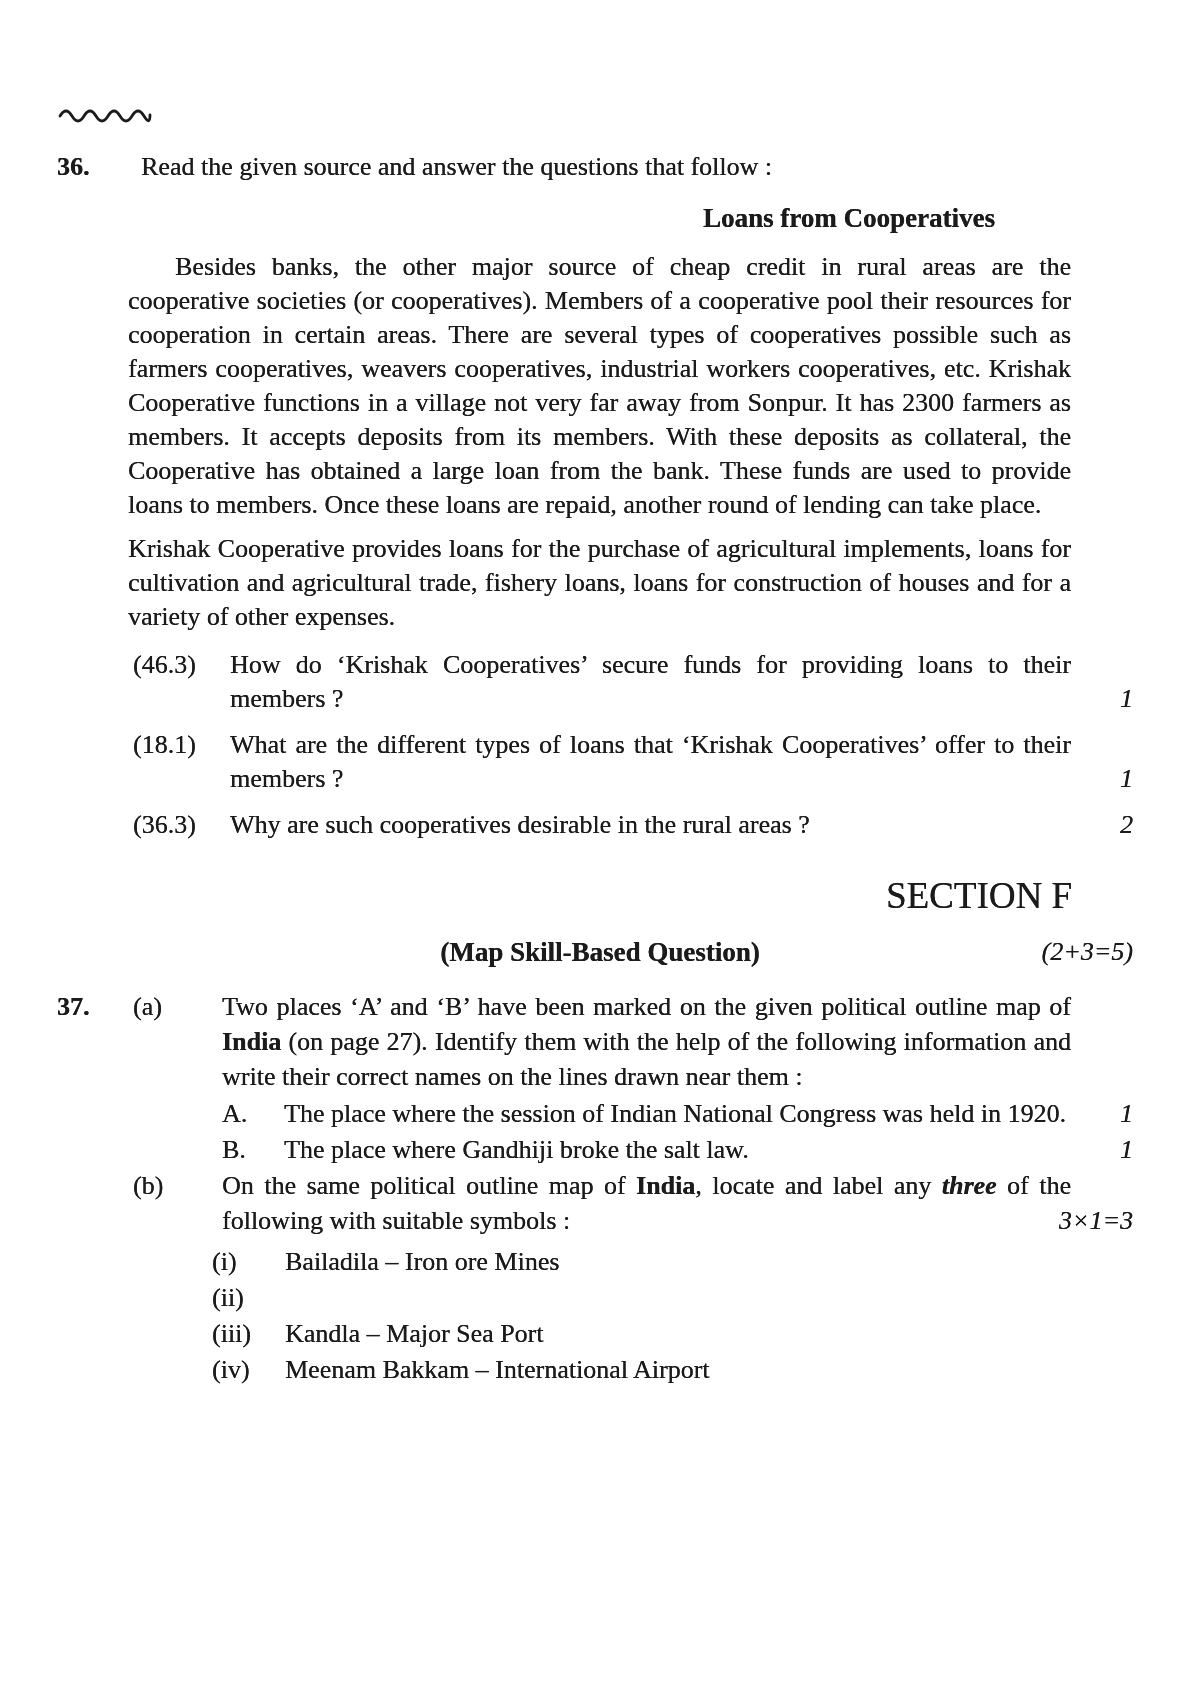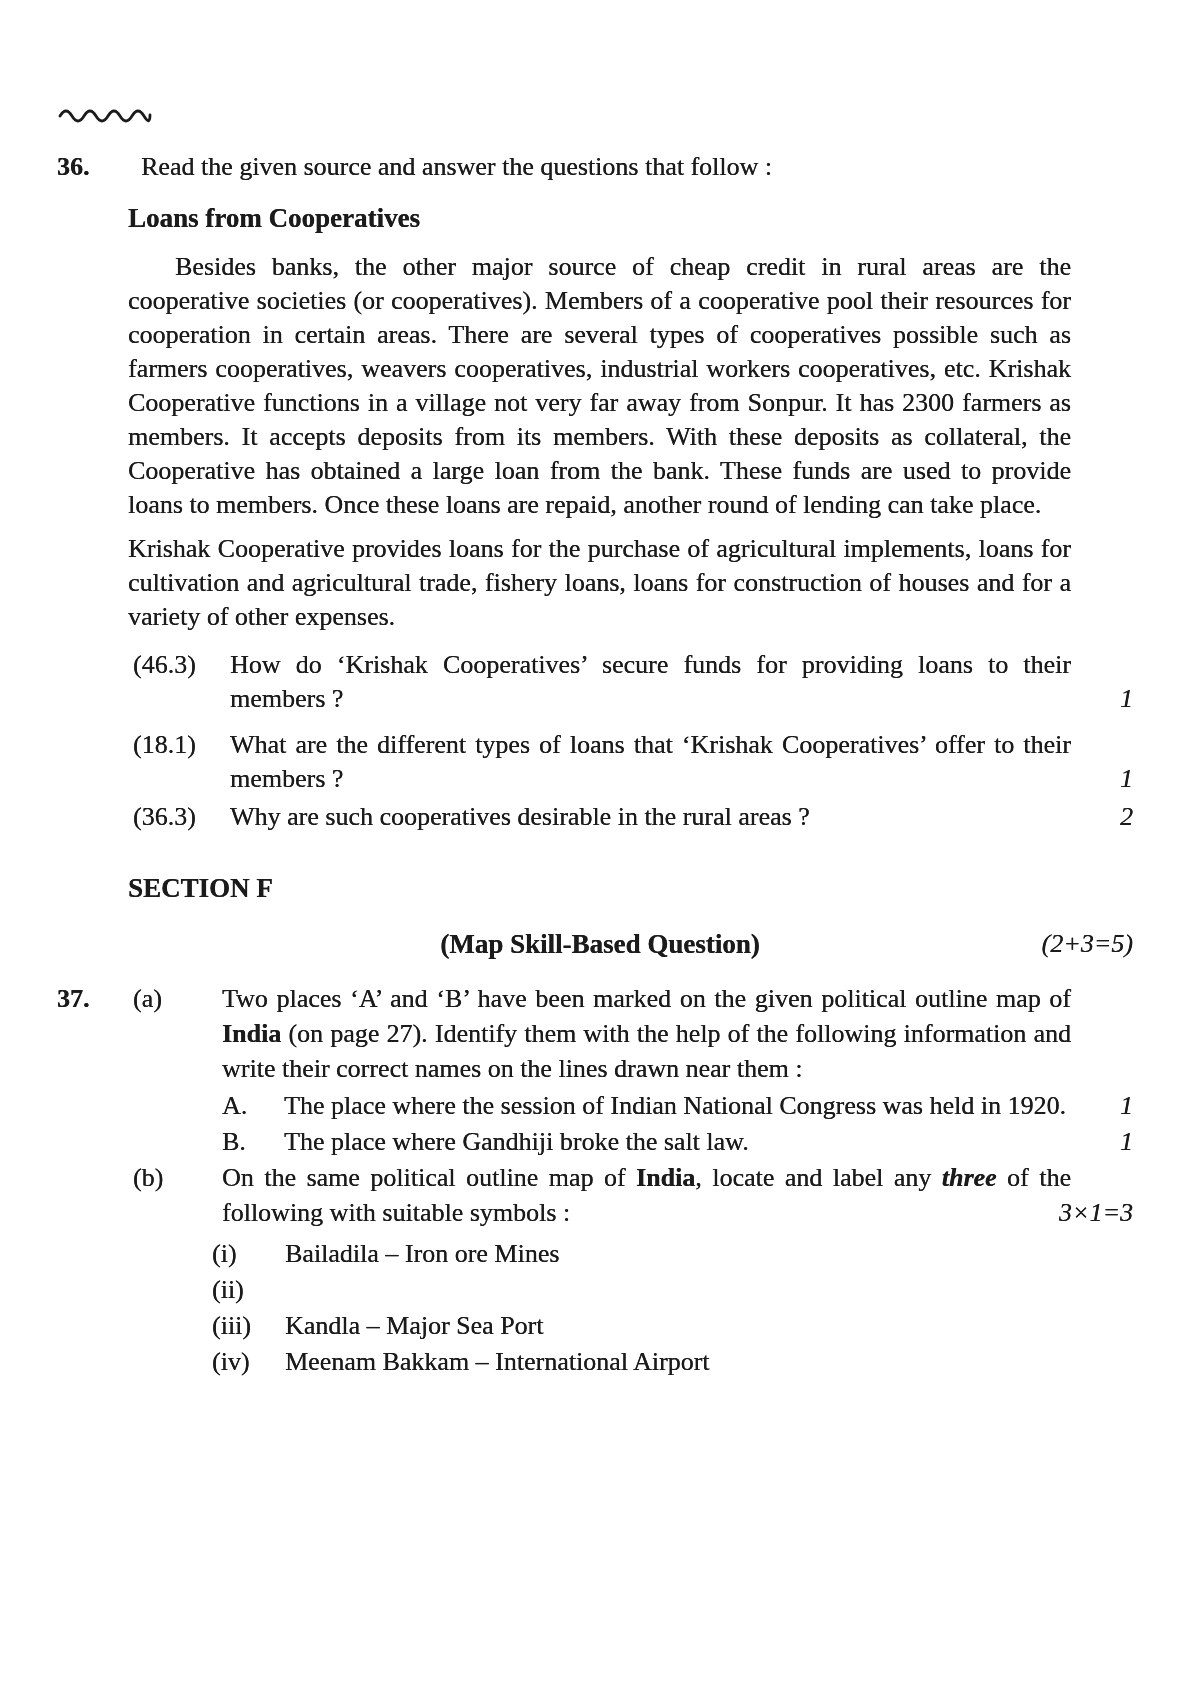--- a/index.html
+++ b/index.html
@@ -19,40 +19,40 @@
 
   
   .squiggle { margin-top:102px; height:24px; }
 
   
   .qrow { display:flex; margin-top:24px; line-height:34px; }
   .qnum { flex:0 0 84px; font-weight:bold; }
 
   .source-title {
     margin:16px 138px 0 71px;
-    text-align:left; font-weight:bold;
+    text-align:right; font-weight:bold;
     font-size:27px; line-height:36px;
   }
 
   .para { text-align:justify; line-height:34px; margin:14px 62px 0 71px; hyphens:none; }
   .para.indent { text-indent:47px; }
   .para.p2 { margin-top:10px; }
 
   
   .subq { position:relative; margin:14px 0 0 76px; line-height:34px; }
   .subq .inner { display:flex; margin-right:62px; }
   .subq-label { flex:0 0 97px; }
   .subq-text { flex:1; text-align:justify; }
 
   .marks { font-style:italic; }
   .subq .marks, .ab .marks, .brow .marks { position:absolute; right:0; bottom:0; }
 
   .section-title {
-    margin:36px 61px 0 71px; text-align:left;
-    font-weight:bold; font-size:27px; line-height:36px;
+    margin:36px 61px 0 71px; text-align:right;
+    font-weight:normal; font-size:37px; line-height:36px;
   }
   .section-sub { position:relative; margin-top:20px; line-height:36px; }
   .section-sub .sub-text { margin:0 61px 0 71px; text-align:center; font-weight:bold; font-size:27px; }
   .section-sub .marks { position:absolute; right:0; top:0; }
 
   
   .q37 { display:flex; position:relative; margin-top:19px; line-height:35px; }
   .qnum37 { flex:0 0 76px; font-weight:bold; }
   .part-label { flex:0 0 89px; }
   .part-text { flex:1; text-align:justify; margin-right:62px; }
@@ -109,21 +109,21 @@
   </div>
 
   <div class="subq" style="margin-top:12px">
     <div class="inner">
       <span class="subq-label">(18.1)</span>
       <div class="subq-text">What are the different types of loans that ‘Krishak Cooperatives’ offer to their members ?</div>
     </div>
     <span class="marks">1</span>
   </div>
 
-  <div class="subq" style="margin-top:4px">
+  <div class="subq" style="margin-top:12px">
     <div class="inner">
       <span class="subq-label">(36.3)</span>
       <div class="subq-text">Why are such cooperatives desirable in the rural areas ?</div>
     </div>
     <span class="marks">2</span>
   </div>
 
   <div class="section-title">SECTION F</div>
 
   <div class="section-sub">

